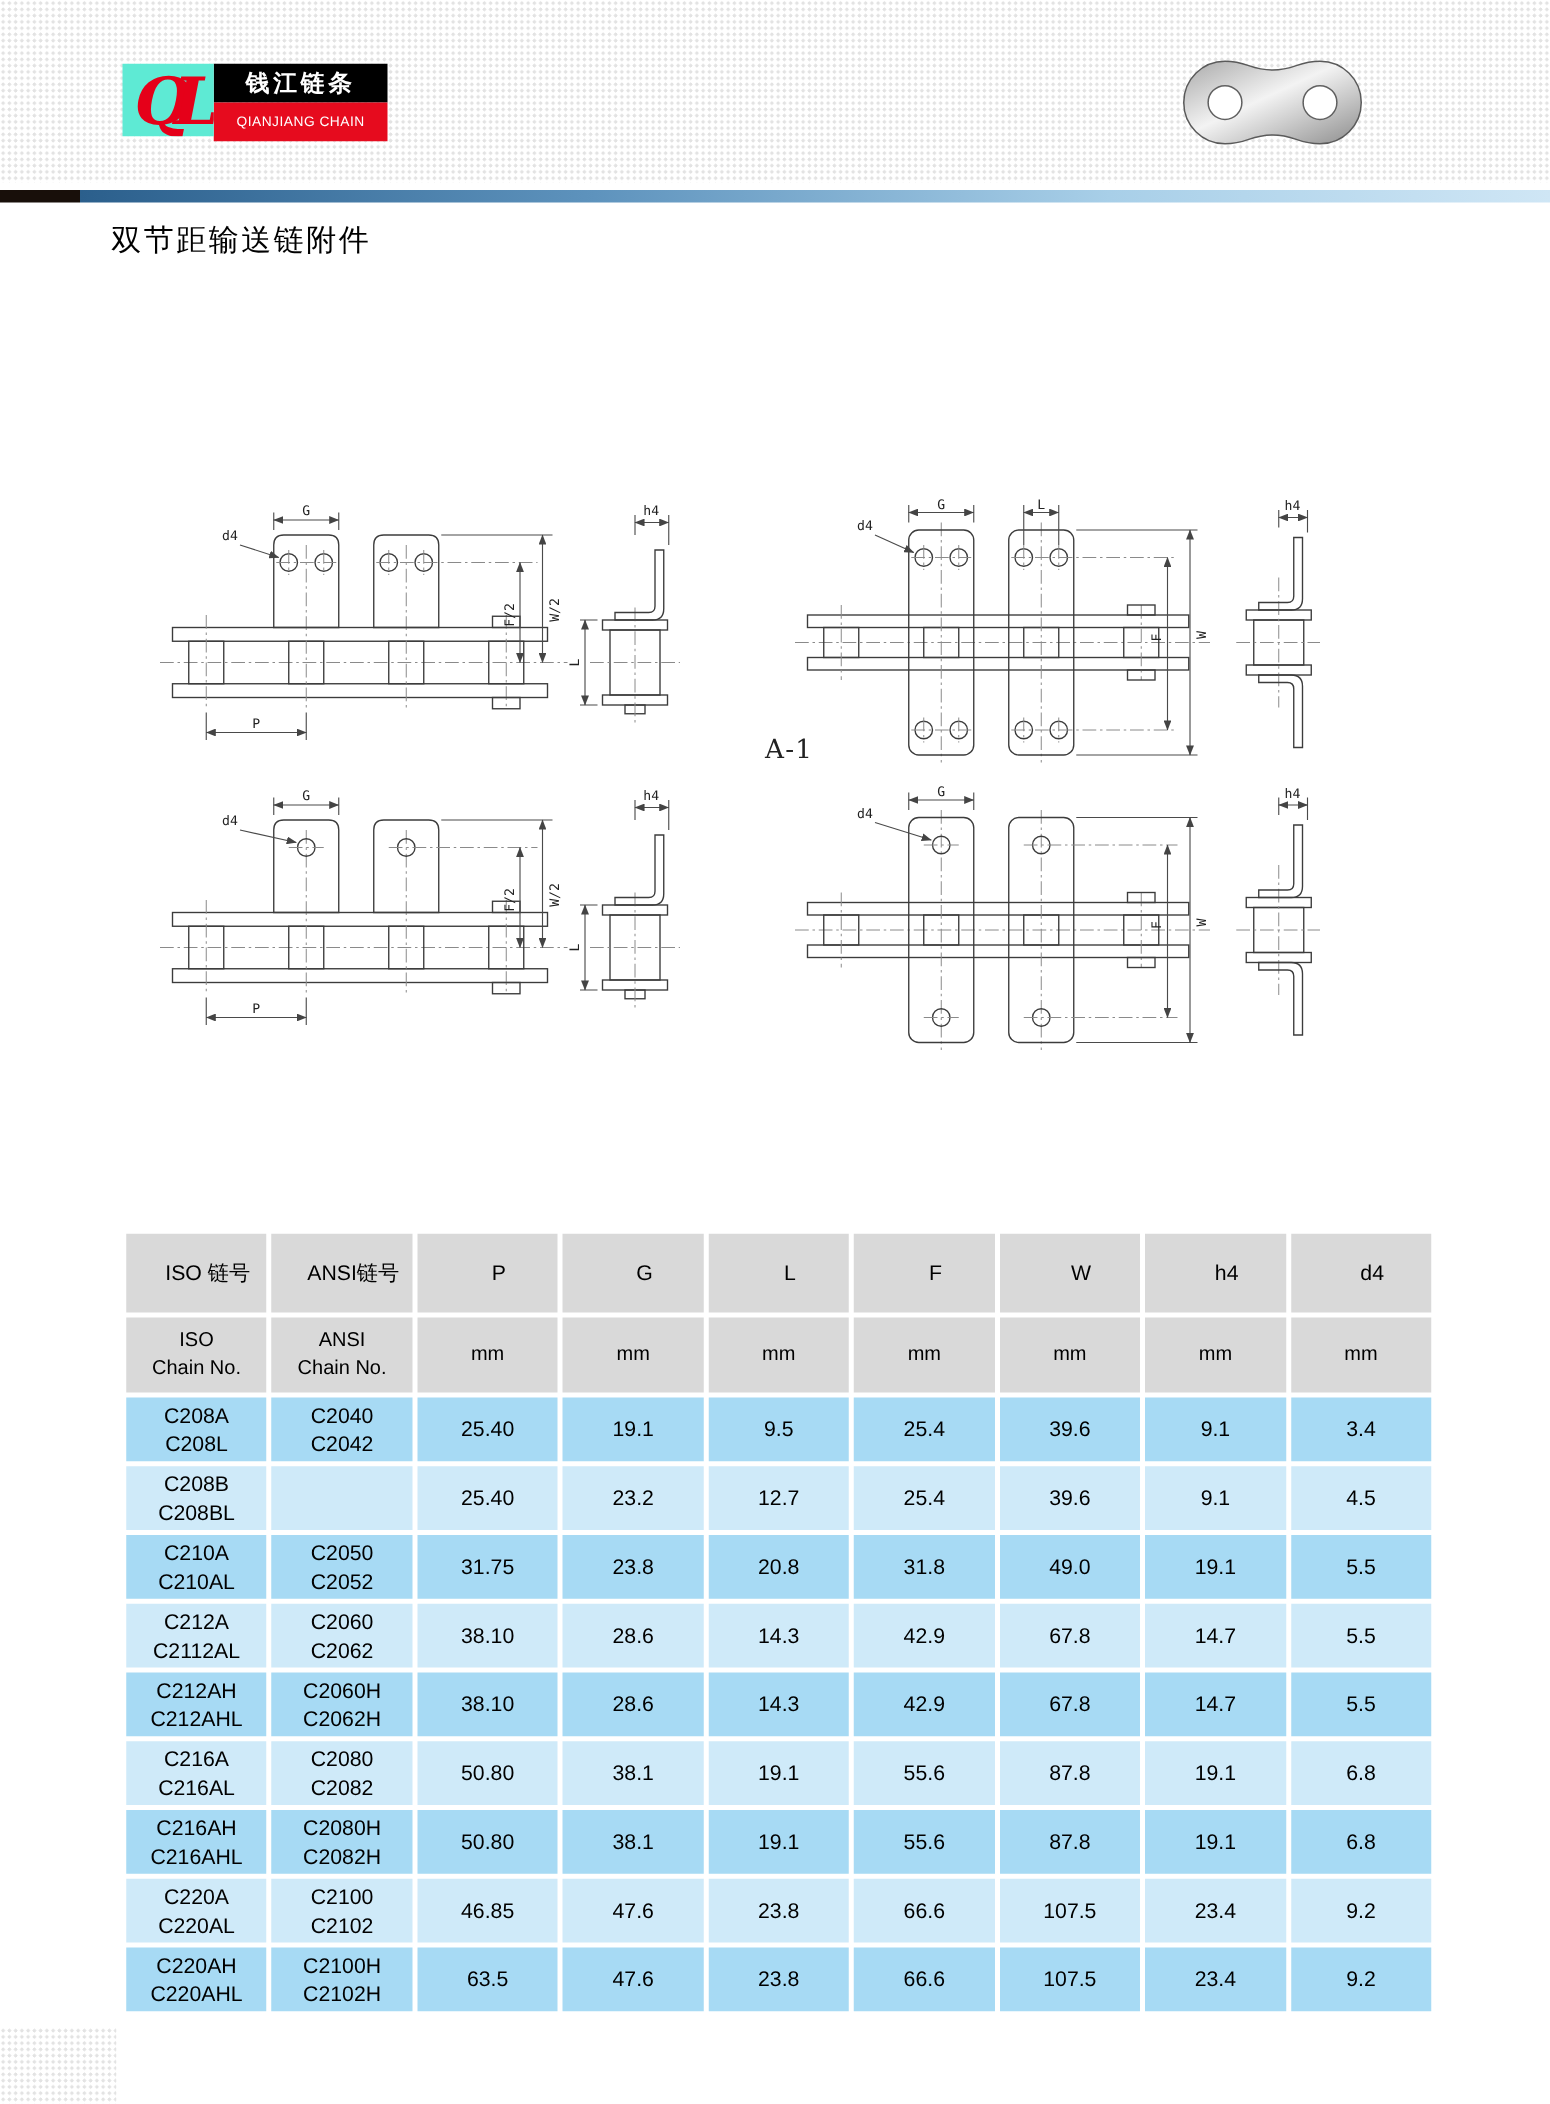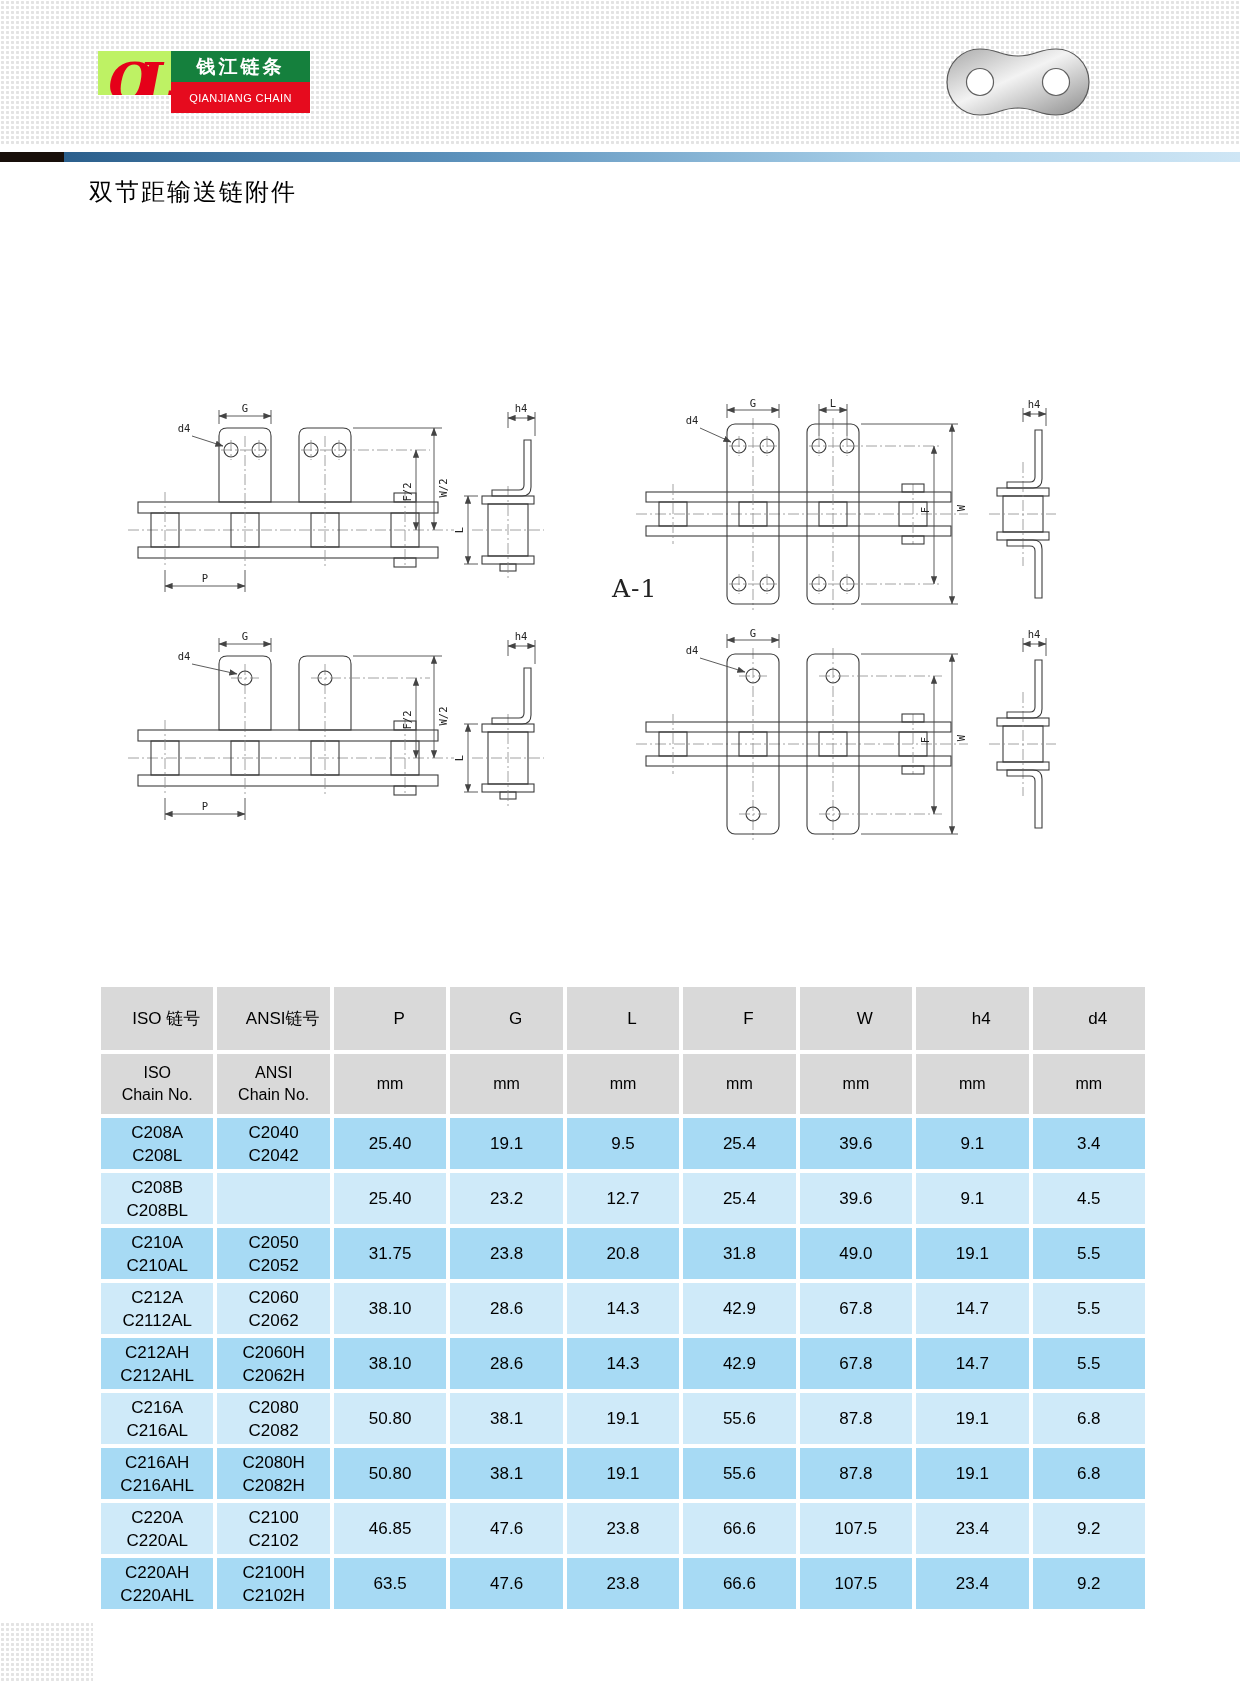--- a/index.html
+++ b/index.html
@@ -6,46 +6,46 @@
   .page{position:relative;width:1240px;height:1683px;background:#fff;overflow:hidden;
         font-family:"Liberation Sans", sans-serif;}
   .dots{position:absolute;
         background-image:radial-gradient(#e3e3e3 1.4px, rgba(255,255,255,0) 1.5px);
         background-size:5px 5px;}
   #dots-top{left:0;top:0;width:1240px;height:146px;}
   #dots-bottom{left:0;top:1622px;width:93px;height:61px;}
 
   
   .logo{position:absolute;left:98px;top:51px;width:212px;height:62px;display:flex;}
-  .logo-mark{width:73px;height:44px;background:#bef264;position:relative;overflow:hidden;}
+  .logo-mark{width:73px;height:58px;background:#5eead4;position:relative;overflow:hidden;}
   .logo-mono{position:absolute;left:0;top:0;width:73px;height:62px;
              font-family:"DejaVu Serif",serif;font-style:italic;font-weight:bold;
              font-size:52px;color:#e50019;text-align:center;line-height:62px;letter-spacing:-14px;}
   .logo-right{width:139px;display:flex;flex-direction:column;}
-  .logo-cn{height:31px;background:#15803d;color:#fff;display:flex;align-items:center;justify-content:center;
+  .logo-cn{height:31px;background:#000000;color:#fff;display:flex;align-items:center;justify-content:center;
            font-size:19px;font-weight:bold;letter-spacing:3px;}
   .logo-en{height:31px;background:#e60b1e;color:#fff;display:flex;align-items:center;justify-content:center;
            font-size:11px;font-weight:normal;letter-spacing:.4px;}
 
   .chain-img{position:absolute;left:940px;top:45px;width:156px;height:74px;}
 
   .bar-dark{position:absolute;left:0;top:152px;width:64px;height:10px;background:#180f0a;}
   .bar-grad{position:absolute;left:64px;top:152px;width:1176px;height:10px;
             background:linear-gradient(90deg,#2b5f8c 0%,#5e93bd 35%,#a8cfe8 70%,#cfe6f5 100%);}
 
   .title-cn{position:absolute;left:89px;top:176px;font-size:24px;color:#000;font-weight:500;letter-spacing:2px;}
   .title-en{position:absolute;left:88px;top:209px;font-size:28px;color:#111;}
 
   
   .draw{position:absolute;}
   .ln{fill:none;stroke:#3c3c3c;stroke-width:1.1;}
   .cl{fill:none;stroke:#8a8a8a;stroke-width:.8;stroke-dasharray:11 3 2 3;}
   .dim{fill:none;stroke:#4a4a4a;stroke-width:.9;}
   .st{font-family:"DejaVu Sans Mono",monospace;font-size:10.5px;fill:#222;}
-  .caption{position:absolute;left:612px;top:574px;font-size:25px;letter-spacing:1px;
+  .caption{position:absolute;left:612px;top:587px;font-size:21px;letter-spacing:1px;
            font-family:"DejaVu Serif",serif;color:#222;}
 
   
   .table{position:absolute;left:101px;top:987px;width:1044px;}
   .trow{display:grid;grid-template-columns:repeat(9,1fr);column-gap:4px;margin-bottom:4px;}
   .cell{display:flex;flex-direction:column;align-items:center;justify-content:center;
         text-align:center;color:#000;}
   .trow.h1 .cell{height:63px;background:#d9d9d9;font-size:17px;padding-left:18px;}
   .trow.h2 .cell{height:60px;background:#d9d9d9;font-size:16px;line-height:1.35;}
   .trow.data .cell{height:51px;font-size:17px;line-height:23px;}

